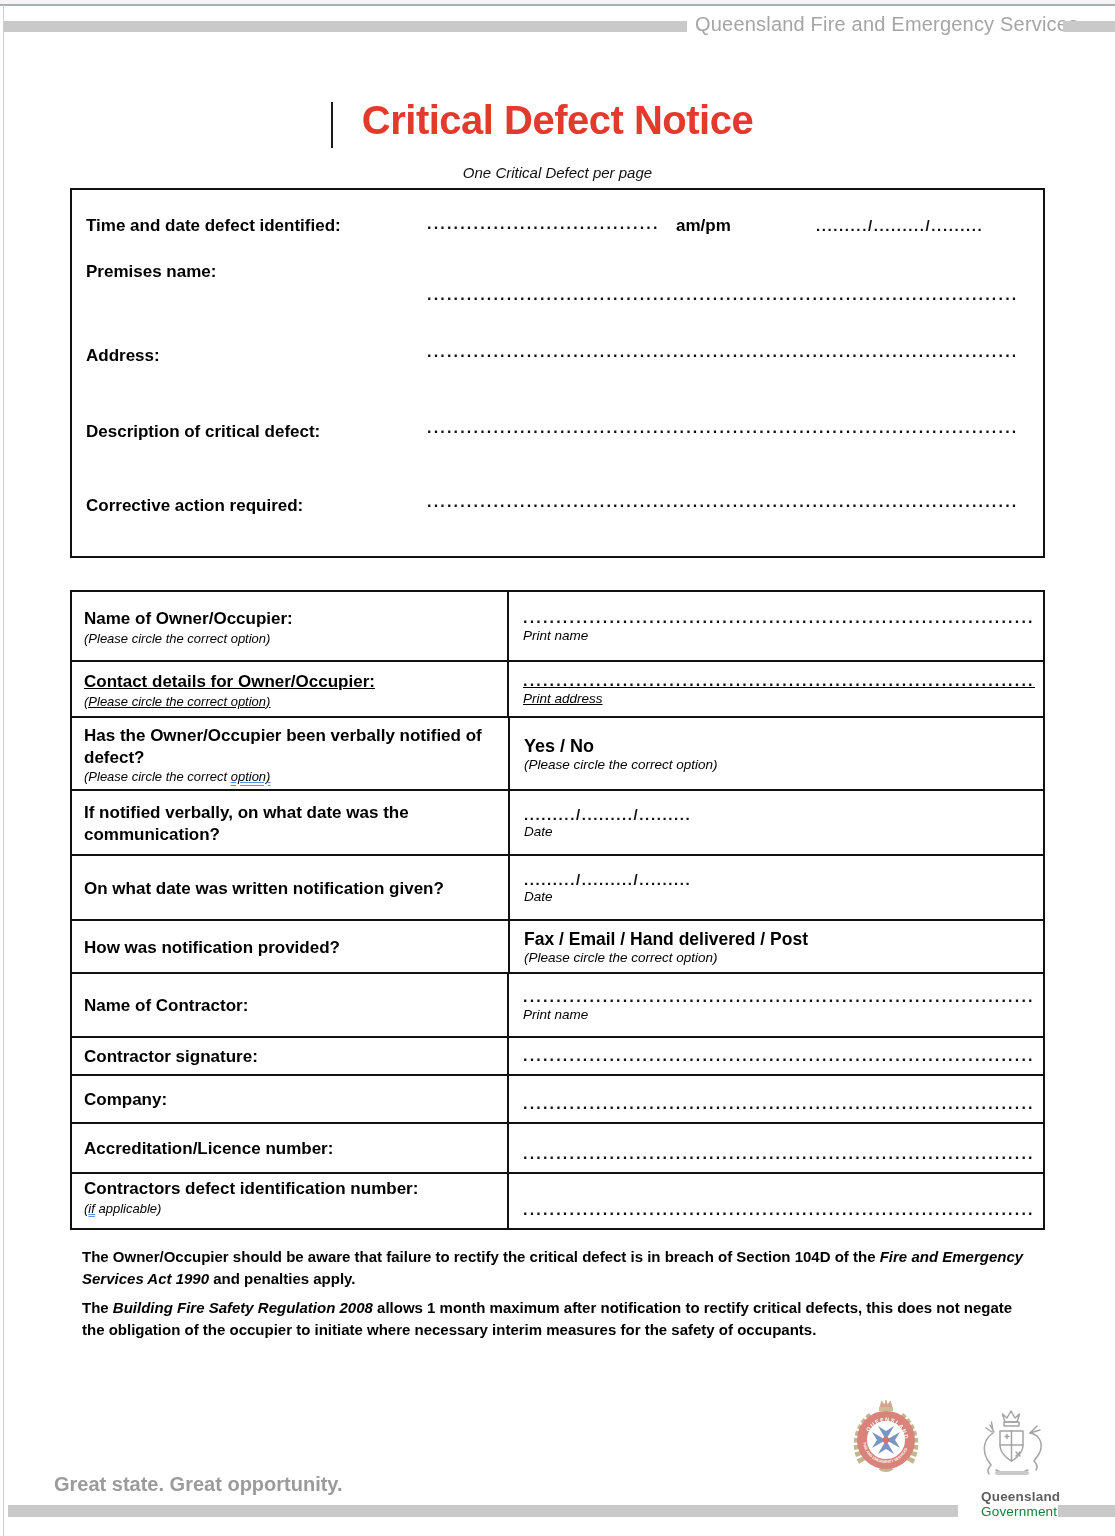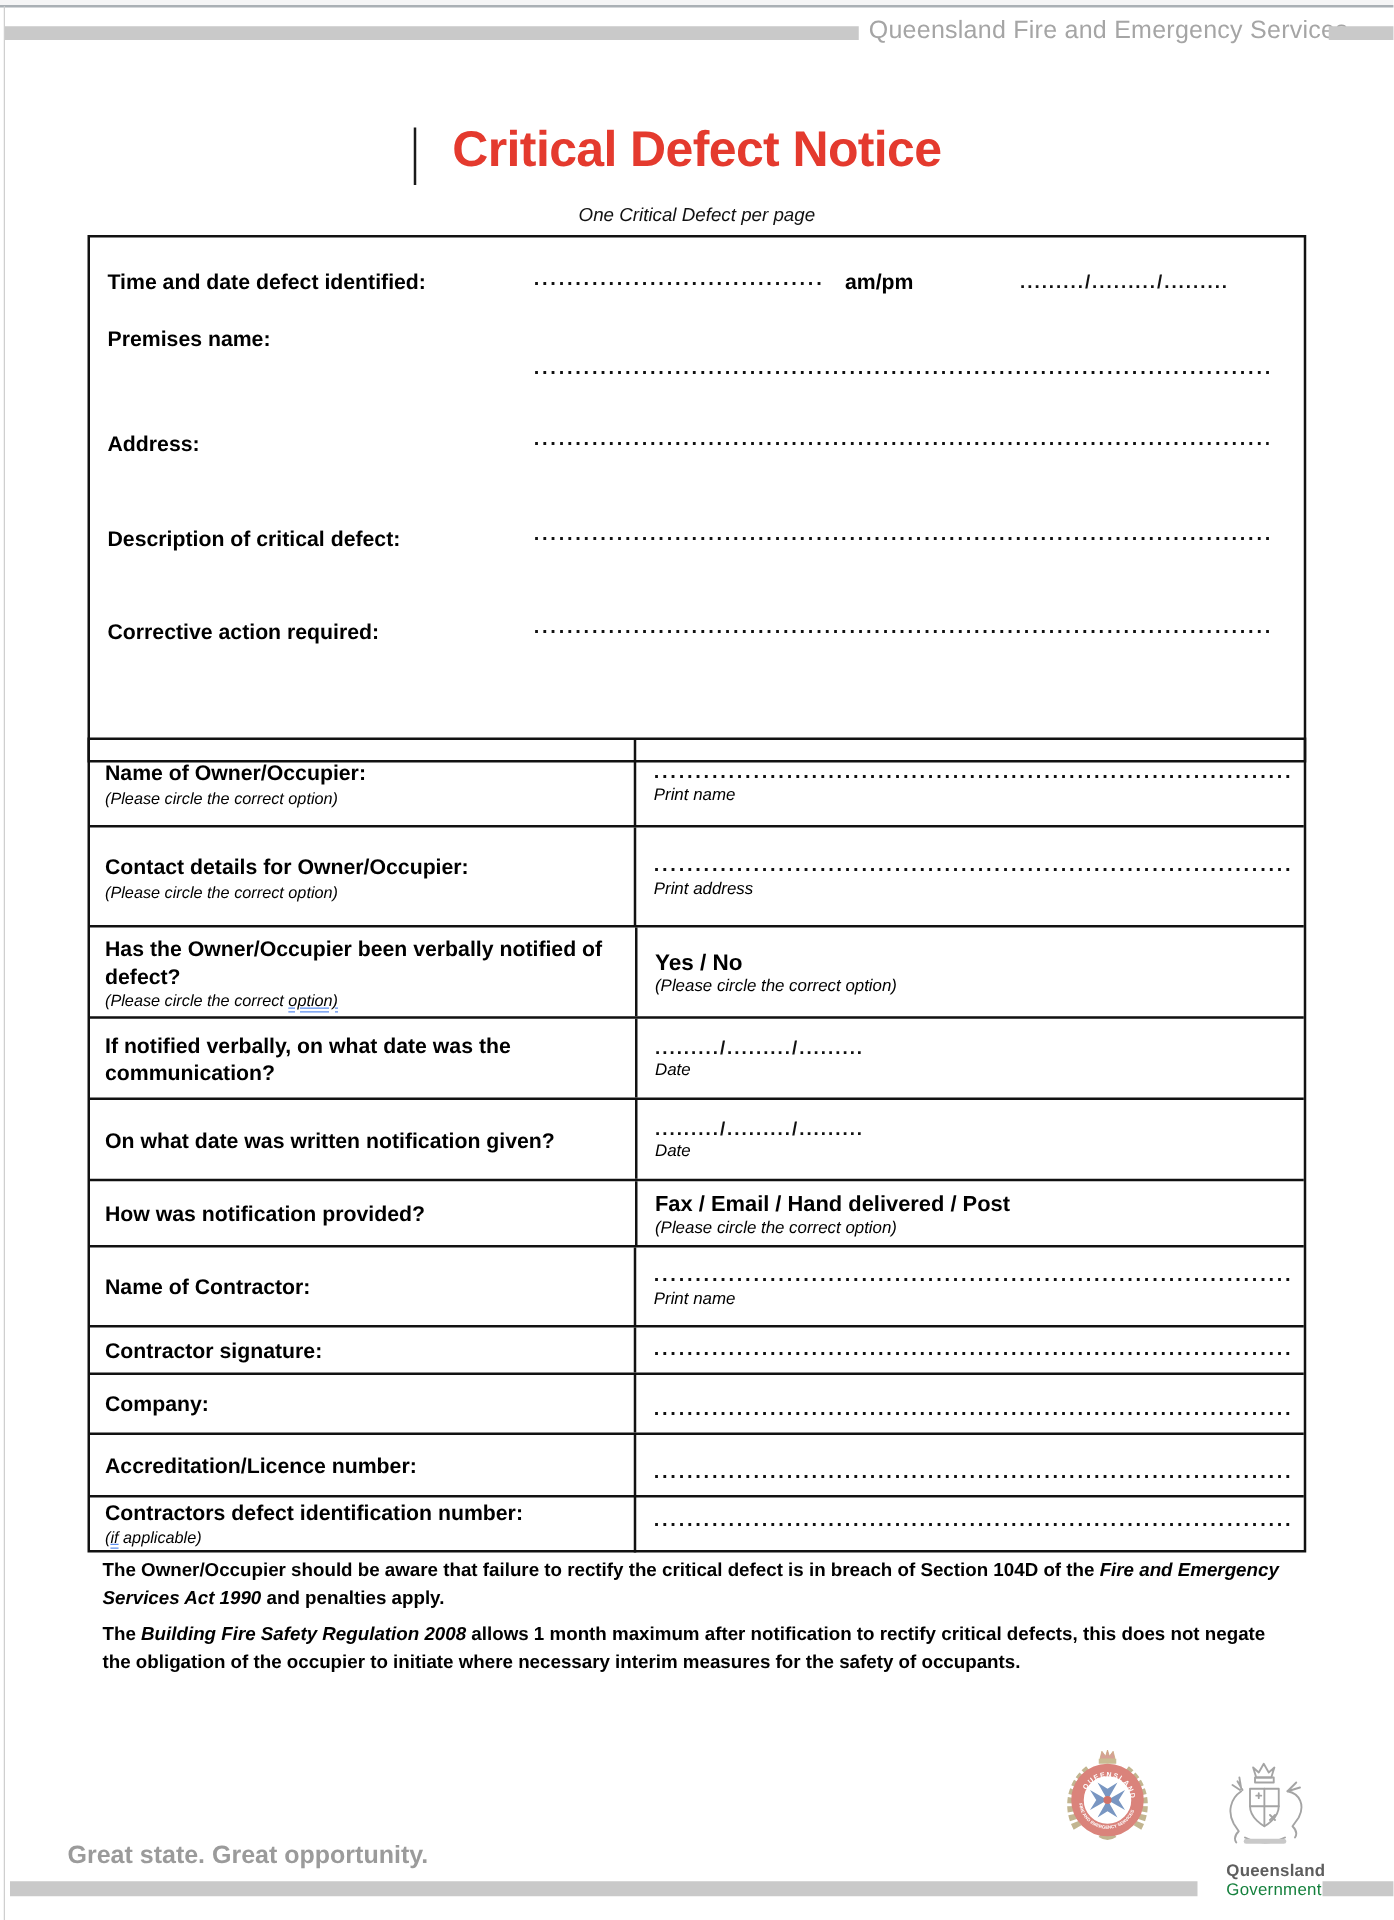--- a/index.html
+++ b/index.html
@@ -26,21 +26,21 @@
     position:absolute; left:0; right:0; top:98px; text-align:center;
     font-size:40px; font-weight:700; color:#e43a2e; letter-spacing:-0.5px;
   }
   .cursor { position:absolute; left:331px; top:102px; width:2px; height:46px; background:#1a1a1a; }
   .subtitle {
     position:absolute; left:0; right:0; top:164px; text-align:center;
     font-size:15px; font-style:italic; color:#111;
   }
 
   
-  .box1 { position:absolute; left:70px; top:188px; width:975px; height:422px;
+  .box1 { position:absolute; left:70px; top:188px; width:975px; height:370px;
           border:2px solid #111; box-sizing:border-box; }
   .b1label { position:absolute; font-weight:700; font-size:17px; white-space:nowrap; }
   .dotline { font-weight:700; font-size:16px; letter-spacing:2.2px; line-height:18px;
              white-space:nowrap; overflow:hidden; color:#111; }
   .b1dots { position:absolute; }
   .datedots { font-weight:700; font-size:15px; letter-spacing:1.6px; white-space:nowrap;
               overflow:hidden; color:#111; }
 
   
   .otable { position:absolute; left:70px; top:590px; width:975px;
@@ -122,21 +122,21 @@
       <div class="tleft">
         <div class="tlabel">Name of Owner/Occupier:</div>
         <div class="tsub">(Please circle the correct option)</div>
       </div>
       <div class="tright">
         <div class="dotline tdots">........................................................................................................................</div>
         <div class="tcaption">Print name</div>
       </div>
     </div>
 
-    <div class="trow" style="height:80px;">
+    <div class="trow" style="height:56px;text-decoration:underline;">
       <div class="tleft">
         <div class="tlabel">Contact details for Owner/Occupier:</div>
         <div class="tsub">(Please circle the correct option)</div>
       </div>
       <div class="tright">
         <div class="dotline tdots">........................................................................................................................</div>
         <div class="tcaption">Print address</div>
       </div>
     </div>
 
@@ -211,21 +211,21 @@
 
     <div class="trow" style="height:50px;">
       <div class="tleft">
         <div class="tlabel">Accreditation/Licence number:</div>
       </div>
       <div class="tright bottom">
         <div class="dotline tdots">........................................................................................................................</div>
       </div>
     </div>
 
-    <div class="trow" style="height:44px;align-items:center;">
+    <div class="trow" style="height:56px;">
       <div class="tleft" style="justify-content:flex-start; padding-top:4px;">
         <div class="tlabel">Contractors defect identification number:</div>
         <div class="tsub"><span>(</span><span class="marked">if</span><span> applicable)</span></div>
       </div>
       <div class="tright bottom">
         <div class="dotline tdots">........................................................................................................................</div>
       </div>
     </div>
 
   </div>

